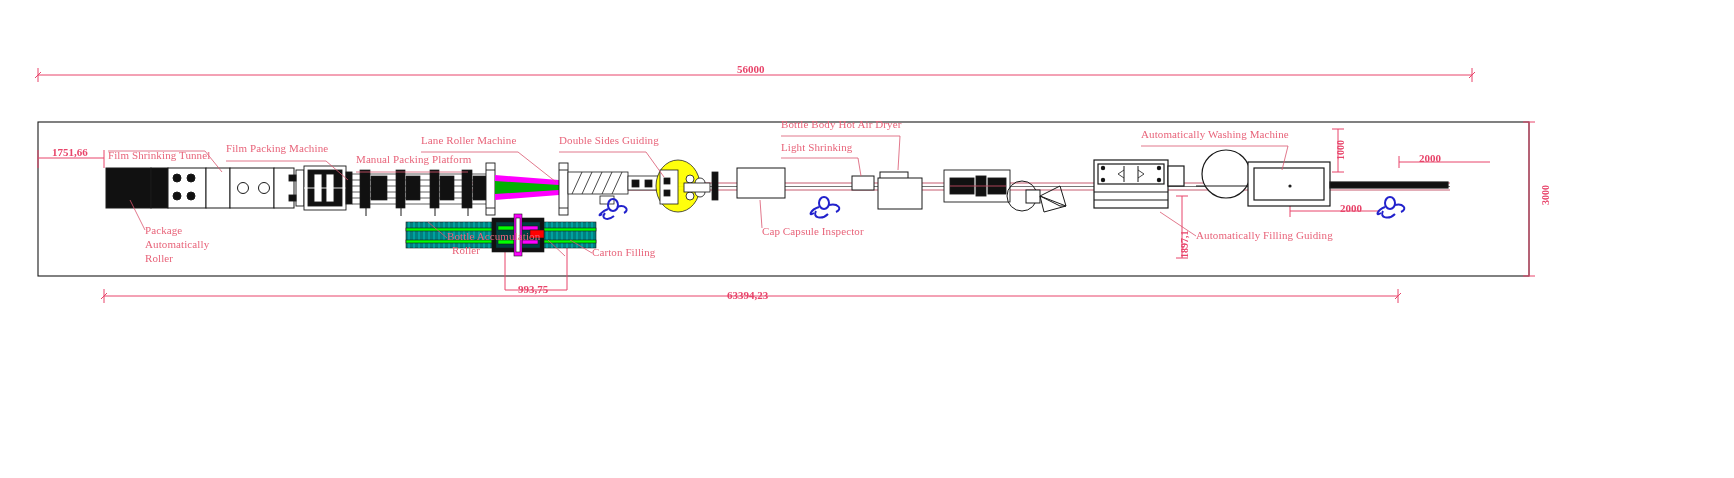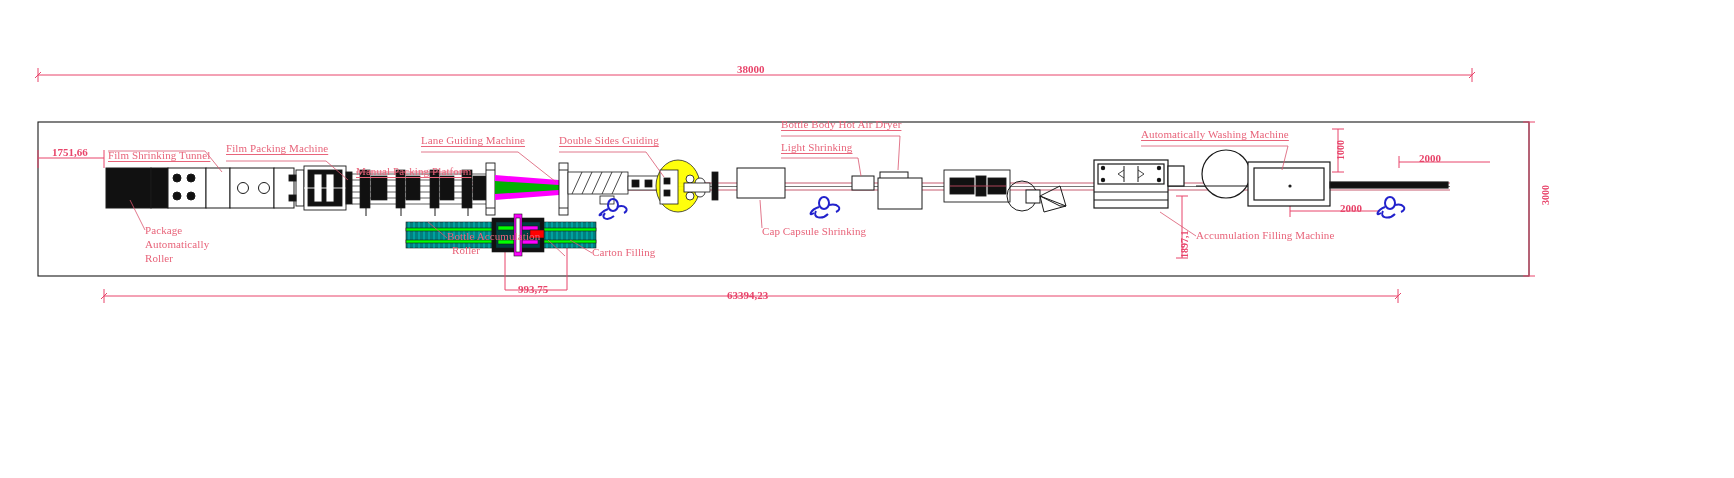--- a/index.html
+++ b/index.html
@@ -1,21 +1,21 @@
 <!DOCTYPE html>
 <html><head>
 <meta charset="utf-8">
 <style>
   html,body{margin:0;padding:0;background:#ffffff;}
   body{width:1734px;height:478px;font-family:"Liberation Serif",serif;overflow:hidden;position:relative;}
   #stage{position:absolute;left:0;top:0;width:1734px;height:478px;}
   svg.layer{position:absolute;left:0;top:0;width:1734px;height:478px;}
   .lbl{position:absolute;color:#e8647a;font-family:"Liberation Serif",serif;font-size:11px;
        white-space:nowrap;letter-spacing:.1px;}
-  .lbl.ul{text-decoration:underline;text-decoration-color:#e8647a;text-underline-offset:2px;}
+  .lbl.ul{text-decoration-color:#e8647a;text-underline-offset:2px;}
   .dim{position:absolute;color:#e8446a;font-family:"Liberation Serif",serif;font-size:11px;
        white-space:nowrap;font-weight:bold;}
   .dim.small{font-size:10px;}
   .vert{transform:rotate(-90deg);transform-origin:left top;}
 </style>
 </head>
 <body>
 
 <div id="stage">
 
@@ -318,38 +318,38 @@
       <line x1="145" y1="230" x2="130" y2="200"></line>
       <line x1="447" y1="238" x2="428" y2="222"></line>
       <line x1="592" y1="253" x2="570" y2="240"></line>
       <line x1="565" y1="256" x2="548" y2="240"></line>
     </g>
 
   </svg>
 
   <div class="lbl ul" style="left:108px;top:149px">Film Shrinking Tunnel</div>
   <div class="lbl ul" style="left:226px;top:142px">Film Packing Machine</div>
-  <div class="lbl ul" style="left:356px;top:165px">Manual Packing Platform</div>
-  <div class="lbl ul" style="left:421px;top:134px">Lane Guiding Machine</div>
+  <div class="lbl ul" style="left:356px;top:153px">Manual Packing Platform</div>
+  <div class="lbl ul" style="left:421px;top:134px">Lane Roller Machine</div>
   <div class="lbl ul" style="left:559px;top:134px">Double Sides Guiding</div>
   <div class="lbl ul" style="left:781px;top:118px">Bottle Body Hot Air Dryer</div>
   <div class="lbl ul" style="left:781px;top:141px">Light Shrinking</div>
-  <div class="lbl" style="left:762px;top:225px">Cap Capsule Shrinking</div>
+  <div class="lbl" style="left:762px;top:225px">Cap Capsule Inspector</div>
   <div class="lbl ul" style="left:1141px;top:128px">Automatically Washing Machine</div>
-  <div class="lbl" style="left:1196px;top:229px">Accumulation Filling Machine</div>
+  <div class="lbl" style="left:1196px;top:229px">Automatically Filling Guiding</div>
 
   <div class="lbl" style="left:145px;top:224px">Package</div>
   <div class="lbl" style="left:145px;top:238px">Automatically</div>
   <div class="lbl" style="left:145px;top:252px">Roller</div>
 
   <div class="lbl" style="left:447px;top:230px">Bottle Accumulation</div>
   <div class="lbl" style="left:452px;top:244px">Roller</div>
   <div class="lbl" style="left:592px;top:246px">Carton Filling</div>
 
-  <div class="dim" style="left:737px;top:63px">38000</div>
+  <div class="dim" style="left:737px;top:63px">56000</div>
   <div class="dim" style="left:727px;top:289px">63394,23</div>
   <div class="dim" style="left:52px;top:146px">1751,66</div>
   <div class="dim" style="left:518px;top:283px">993,75</div>
   <div class="dim" style="left:1419px;top:152px">2000</div>
   <div class="dim" style="left:1340px;top:202px">2000</div>
   <div class="dim small vert" style="left:1335px;top:160px">1000</div>
   <div class="dim small vert" style="left:1540px;top:205px">3000</div>
   <div class="dim small vert" style="left:1179px;top:258px">1897,1</div>
 
 </div>

